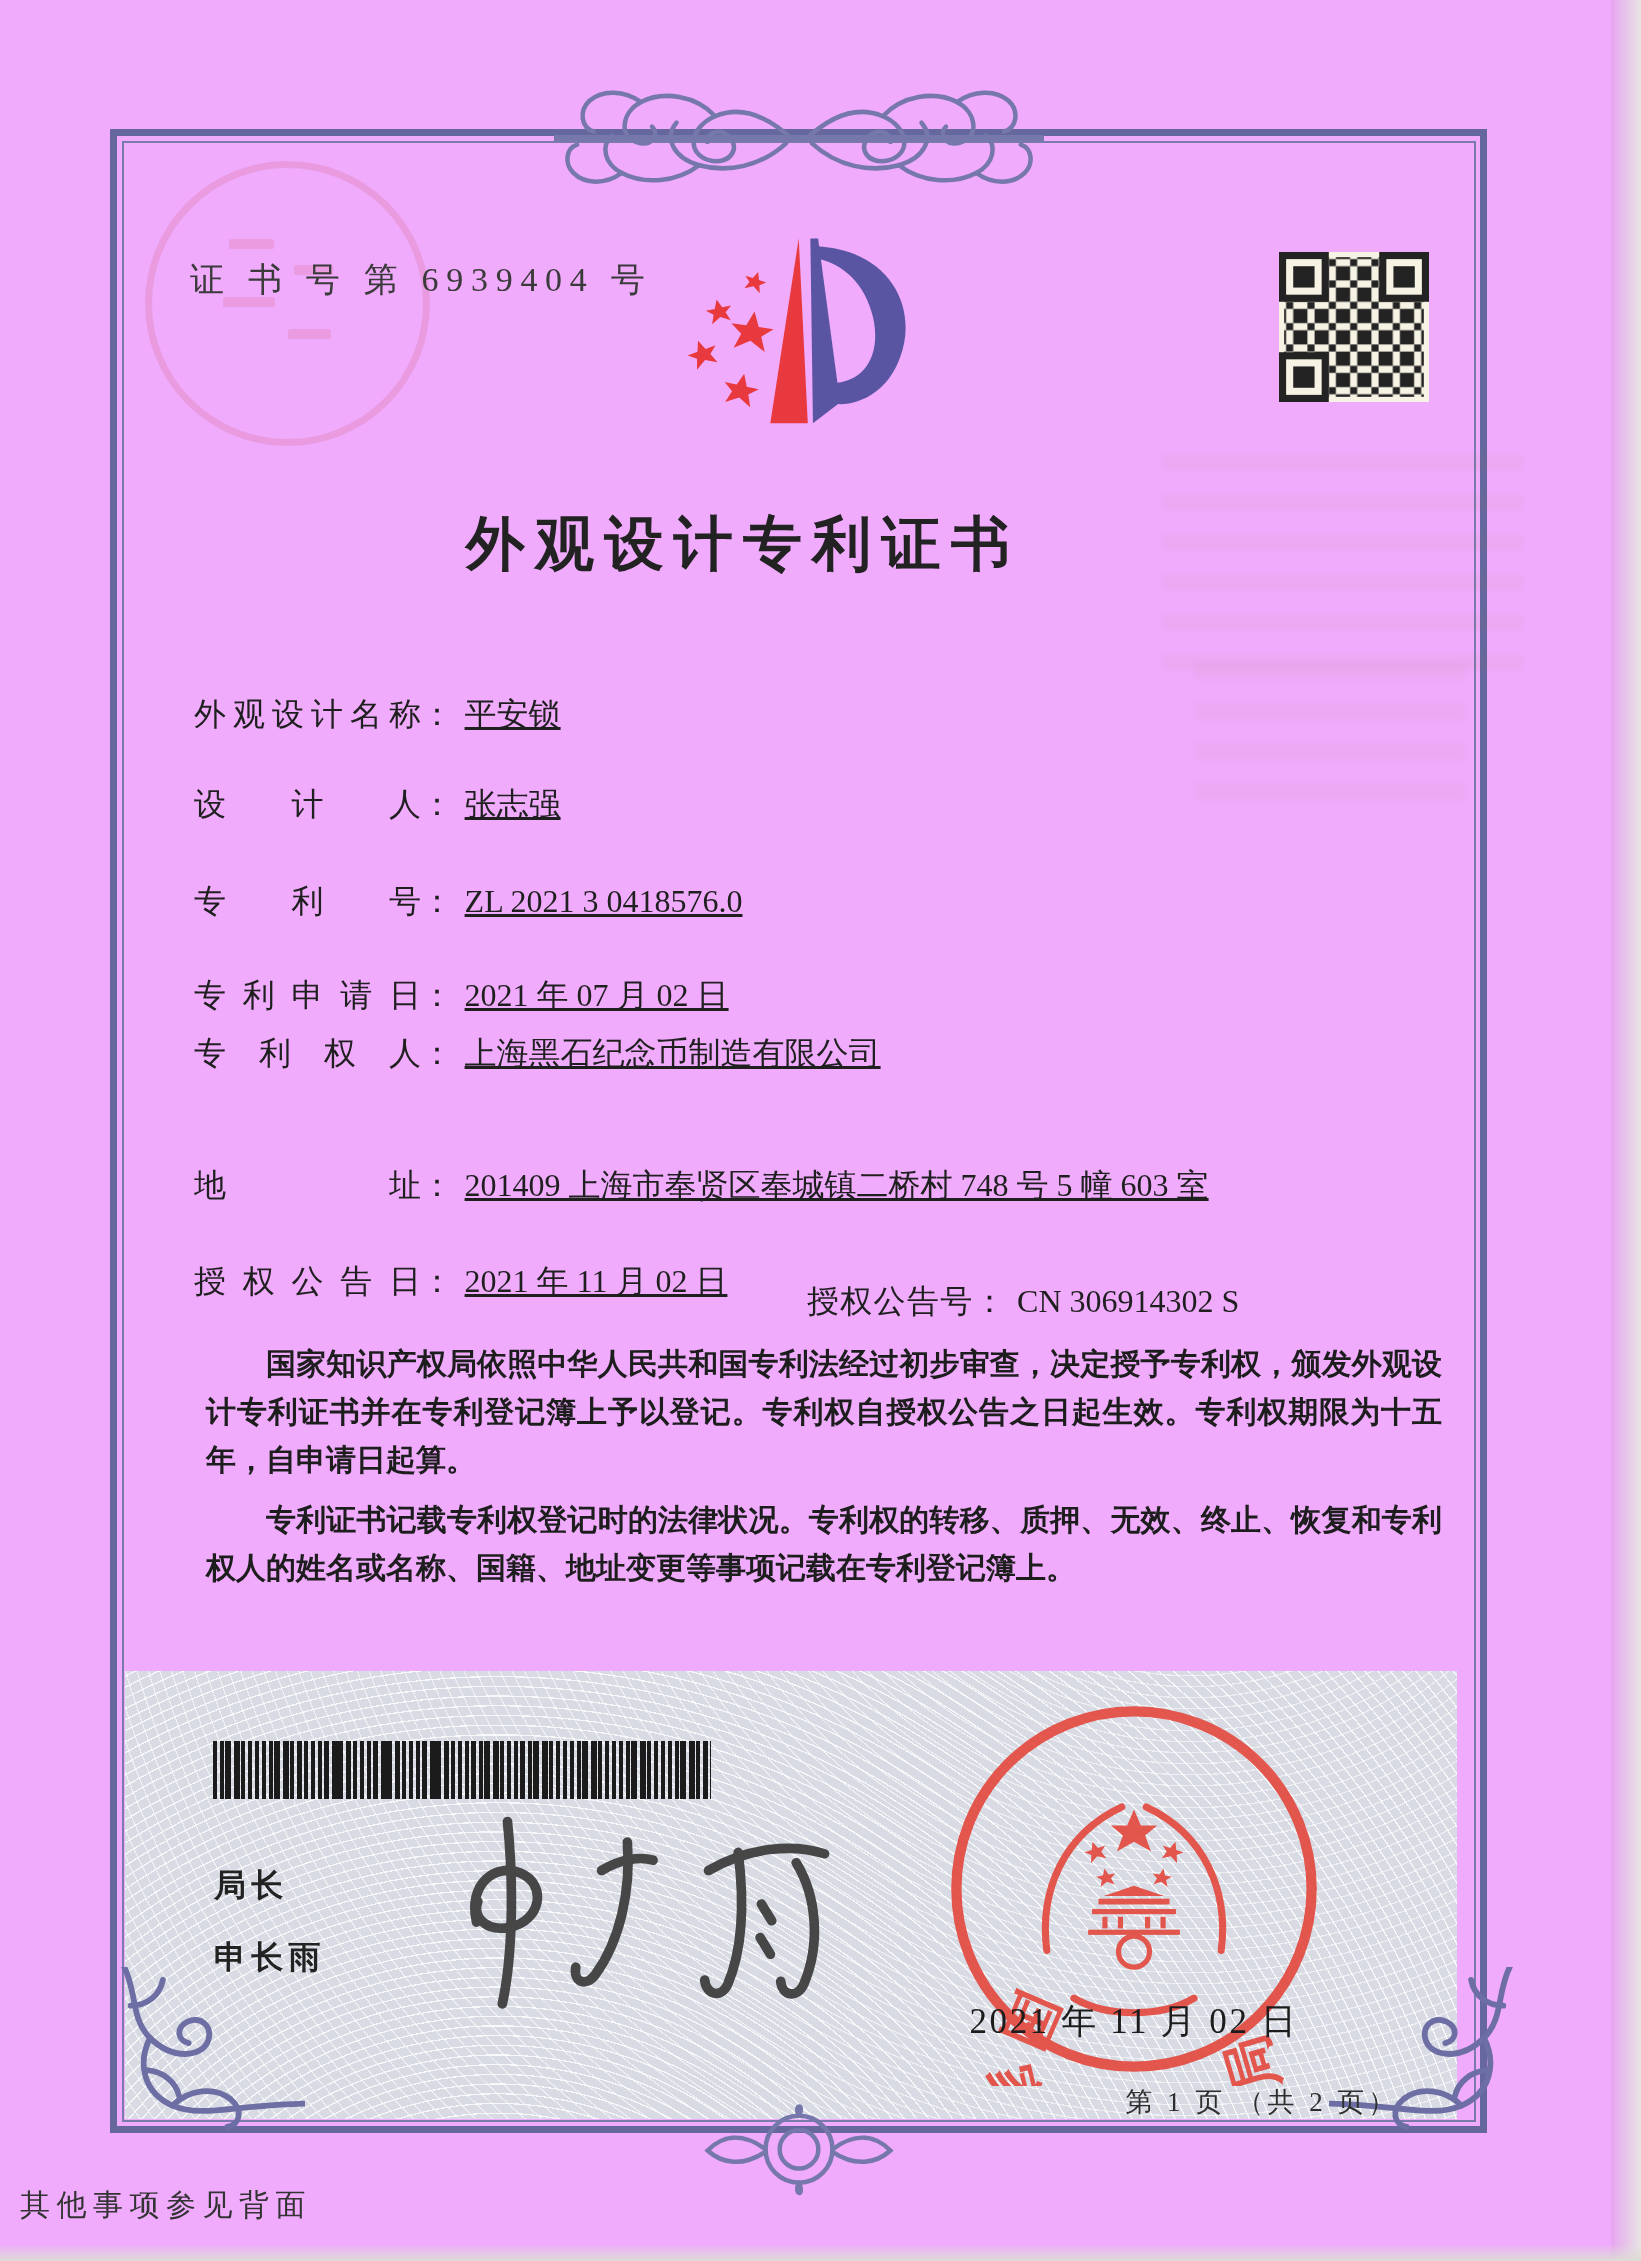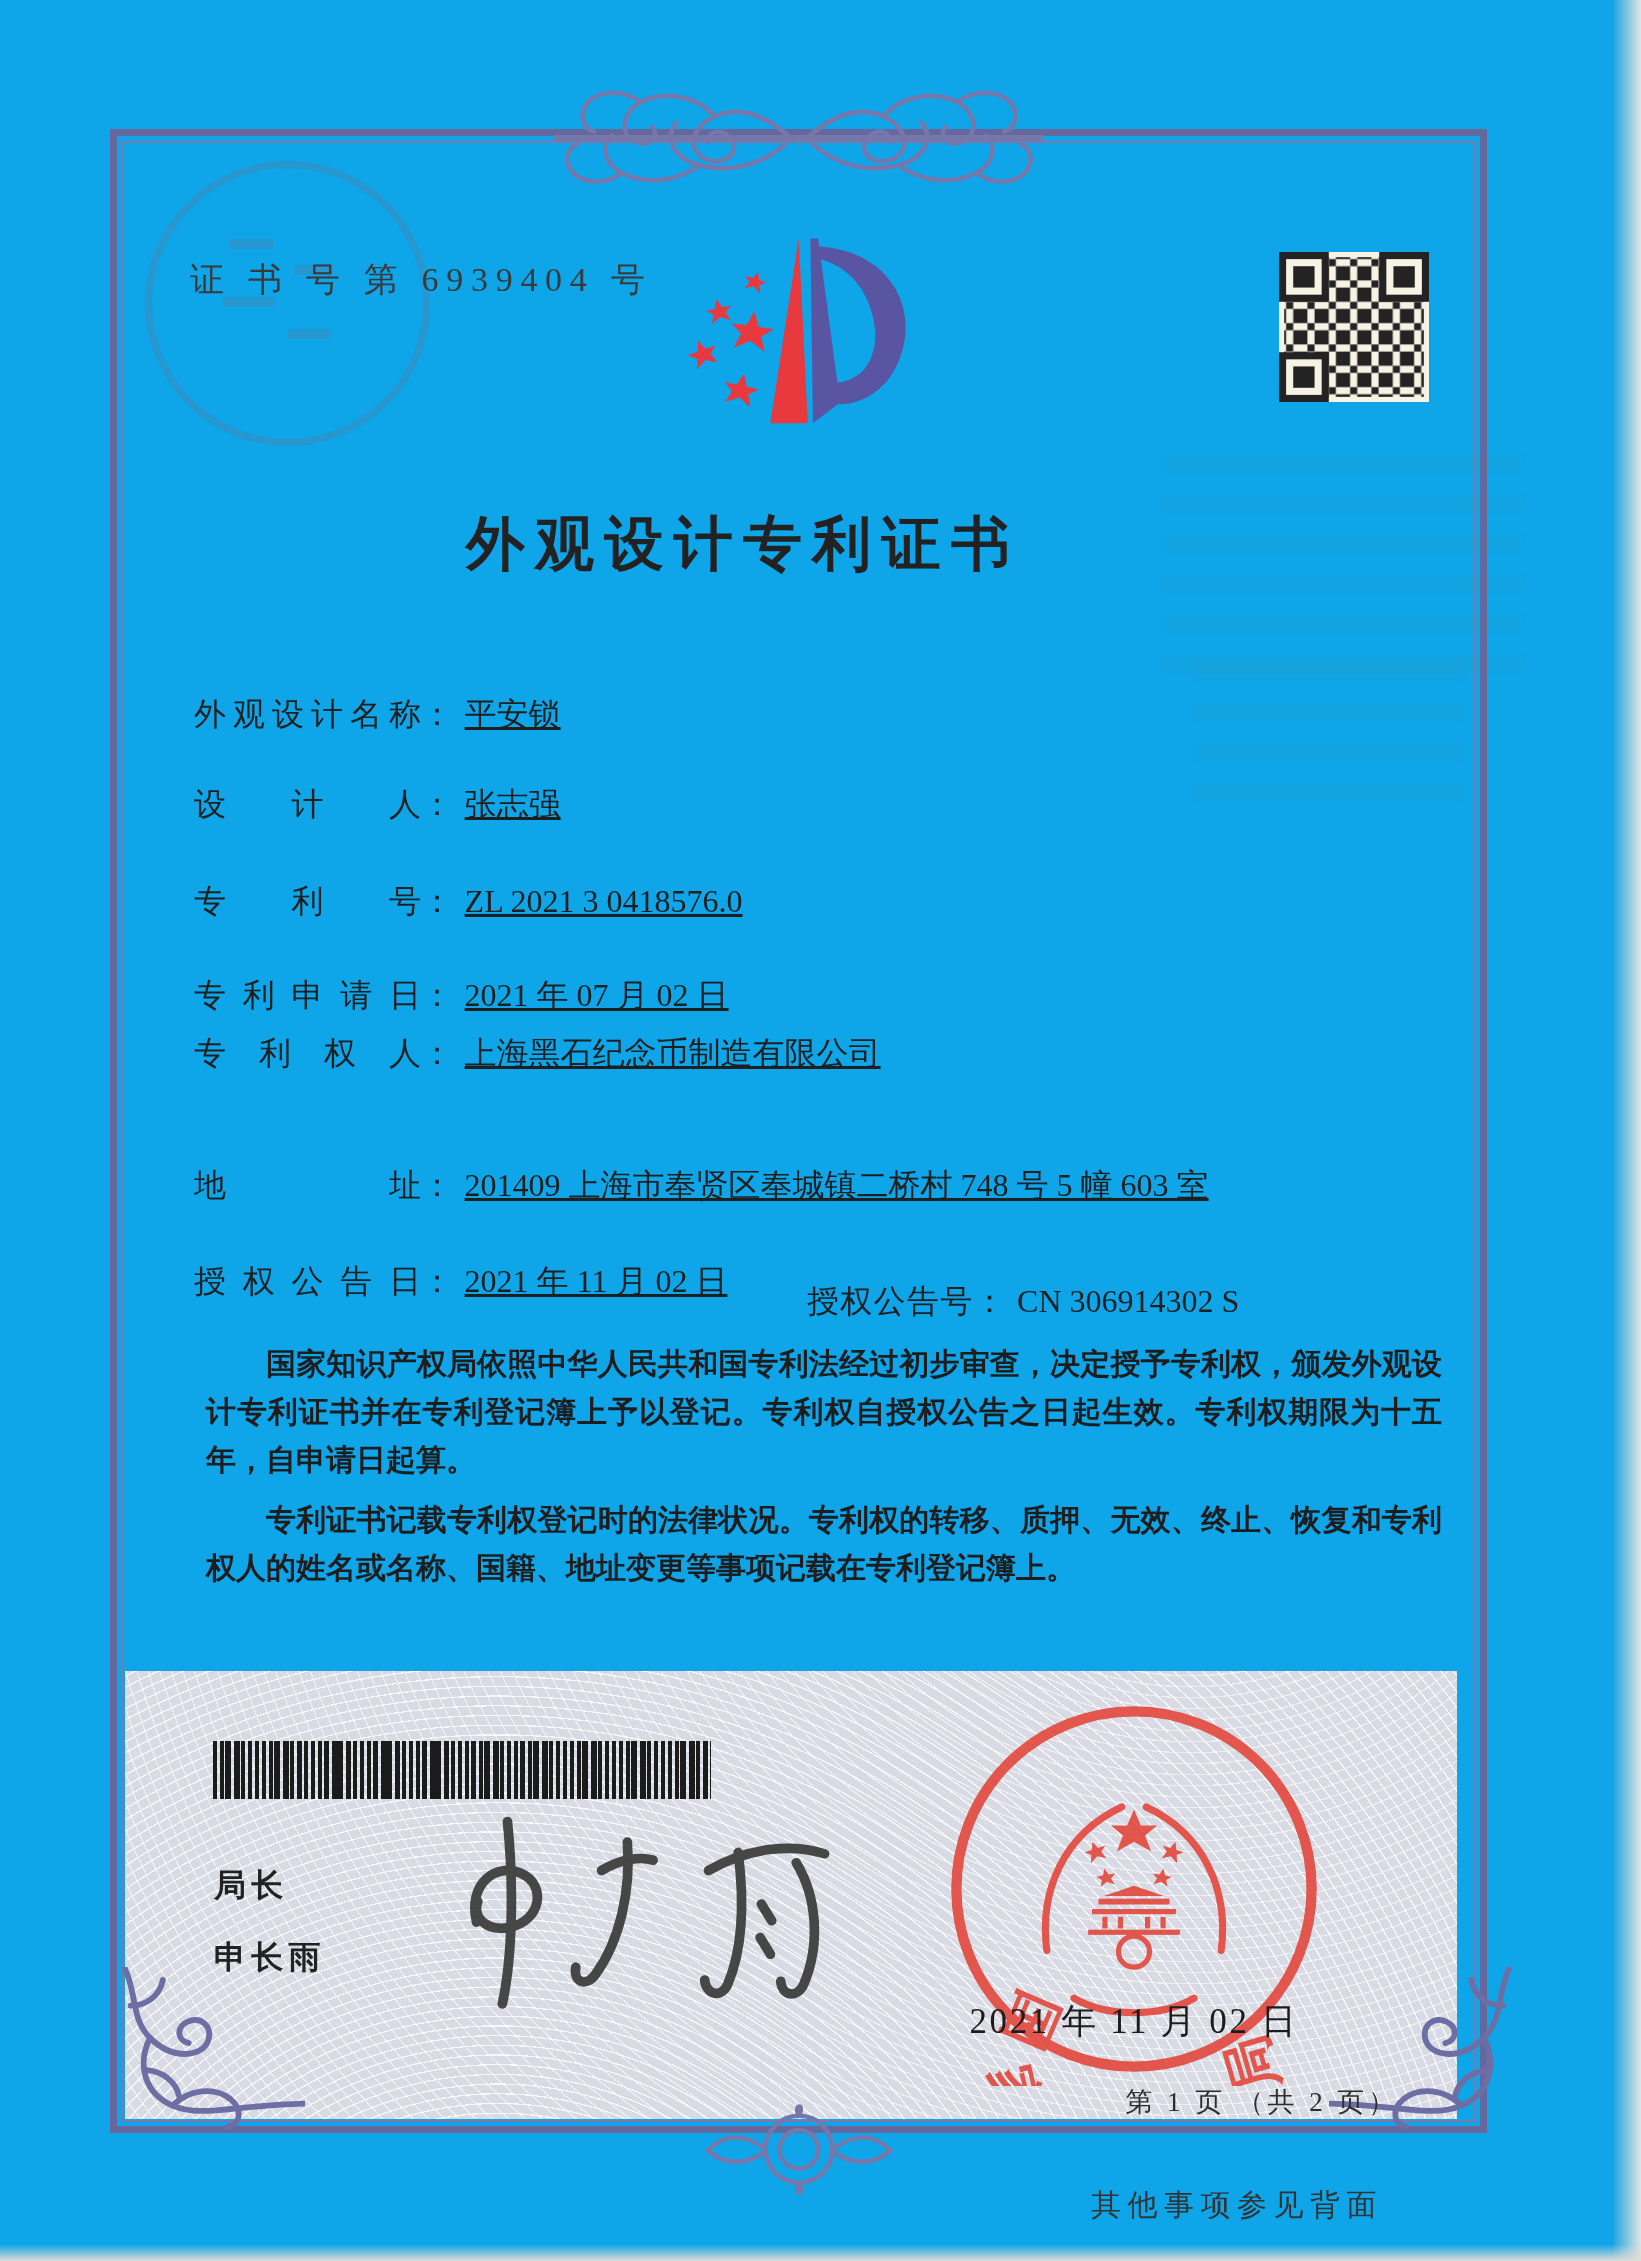--- a/index.html
+++ b/index.html
@@ -1,16 +1,16 @@
 <!DOCTYPE html>
 <html style="font-size:10.3px"><head>
 <meta charset="utf-8">
 <style>
   html,body{margin:0;padding:0;background:#cfcecb;}
-  .page{position:relative;width:1642px;height:2261px;background:#0ea5e9;overflow:hidden;
+  .page{position:relative;width:1642px;height:2261px;background:#f0abfc;overflow:hidden;
         font-family:"Liberation Serif","DejaVu Serif",serif;color:#2a2a2a;}
   .scan-strip{position:absolute;right:0;top:0;width:31px;height:100%;
         background:linear-gradient(90deg,rgba(0,0,0,.04),#e8e7e3);}
   .scan-bottom{position:absolute;left:0;bottom:0;width:100%;height:17px;background:linear-gradient(0deg,#dddcd6,rgba(0,0,0,0));}
 
   
   .frame{position:absolute;left:110px;top:129px;width:1363px;height:1990px;
          border:7.7px solid #66679d;}
   .frame-inner{position:absolute;left:4.5px;top:4.5px;right:4.5px;bottom:4.5px;border:2.6px solid #7a7bac;}
 
@@ -51,21 +51,21 @@
         repeating-linear-gradient(90deg,#1b1b1b 0 3.9px,transparent 3.9px 7px),
         repeating-linear-gradient(90deg,#1b1b1b 0 2.6px,transparent 2.6px 12.3px);}
   .signer{position:absolute;left:214px;font-size:32px;letter-spacing:5.2px;color:#222;
       font-family:"Liberation Sans","DejaVu Sans",sans-serif;font-weight:600;}
   .sig-svg{position:absolute;left:400px;top:1788px;}
   .seal-svg{position:absolute;left:937px;top:1692px;}
   .seal-date{position:absolute;left:937px;top:1998px;width:394px;text-align:center;
       font-size:35px;letter-spacing:2.6px;color:#1c1c1c;}
   .page-info{position:absolute;left:125px;top:2084px;width:1332px;text-align:right;
       font-size:27px;letter-spacing:3.9px;color:#2e2e2e;transform:translateX(-58px);}
-  .back-note{position:absolute;left:110px;top:2185px;width:1363px;text-align:right;
+  .back-note{position:absolute;left:110px;top:2185px;width:1363px;text-align:left;
       font-size:30px;letter-spacing:6.5px;color:#333;transform:translateX(-90px);}
 
   .logo{position:absolute;left:676px;top:210px;}
   .qr{position:absolute;left:1279px;top:252px;}
   .ornament-top{position:absolute;left:554px;top:76px;}
   .ornament-bottom{position:absolute;left:702px;top:2099px;}
   .corner-bl{position:absolute;left:111px;top:1967px;}
   .corner-br{position:absolute;left:1329px;top:1967px;transform:scaleX(-1);}
 </style>
 </head>

